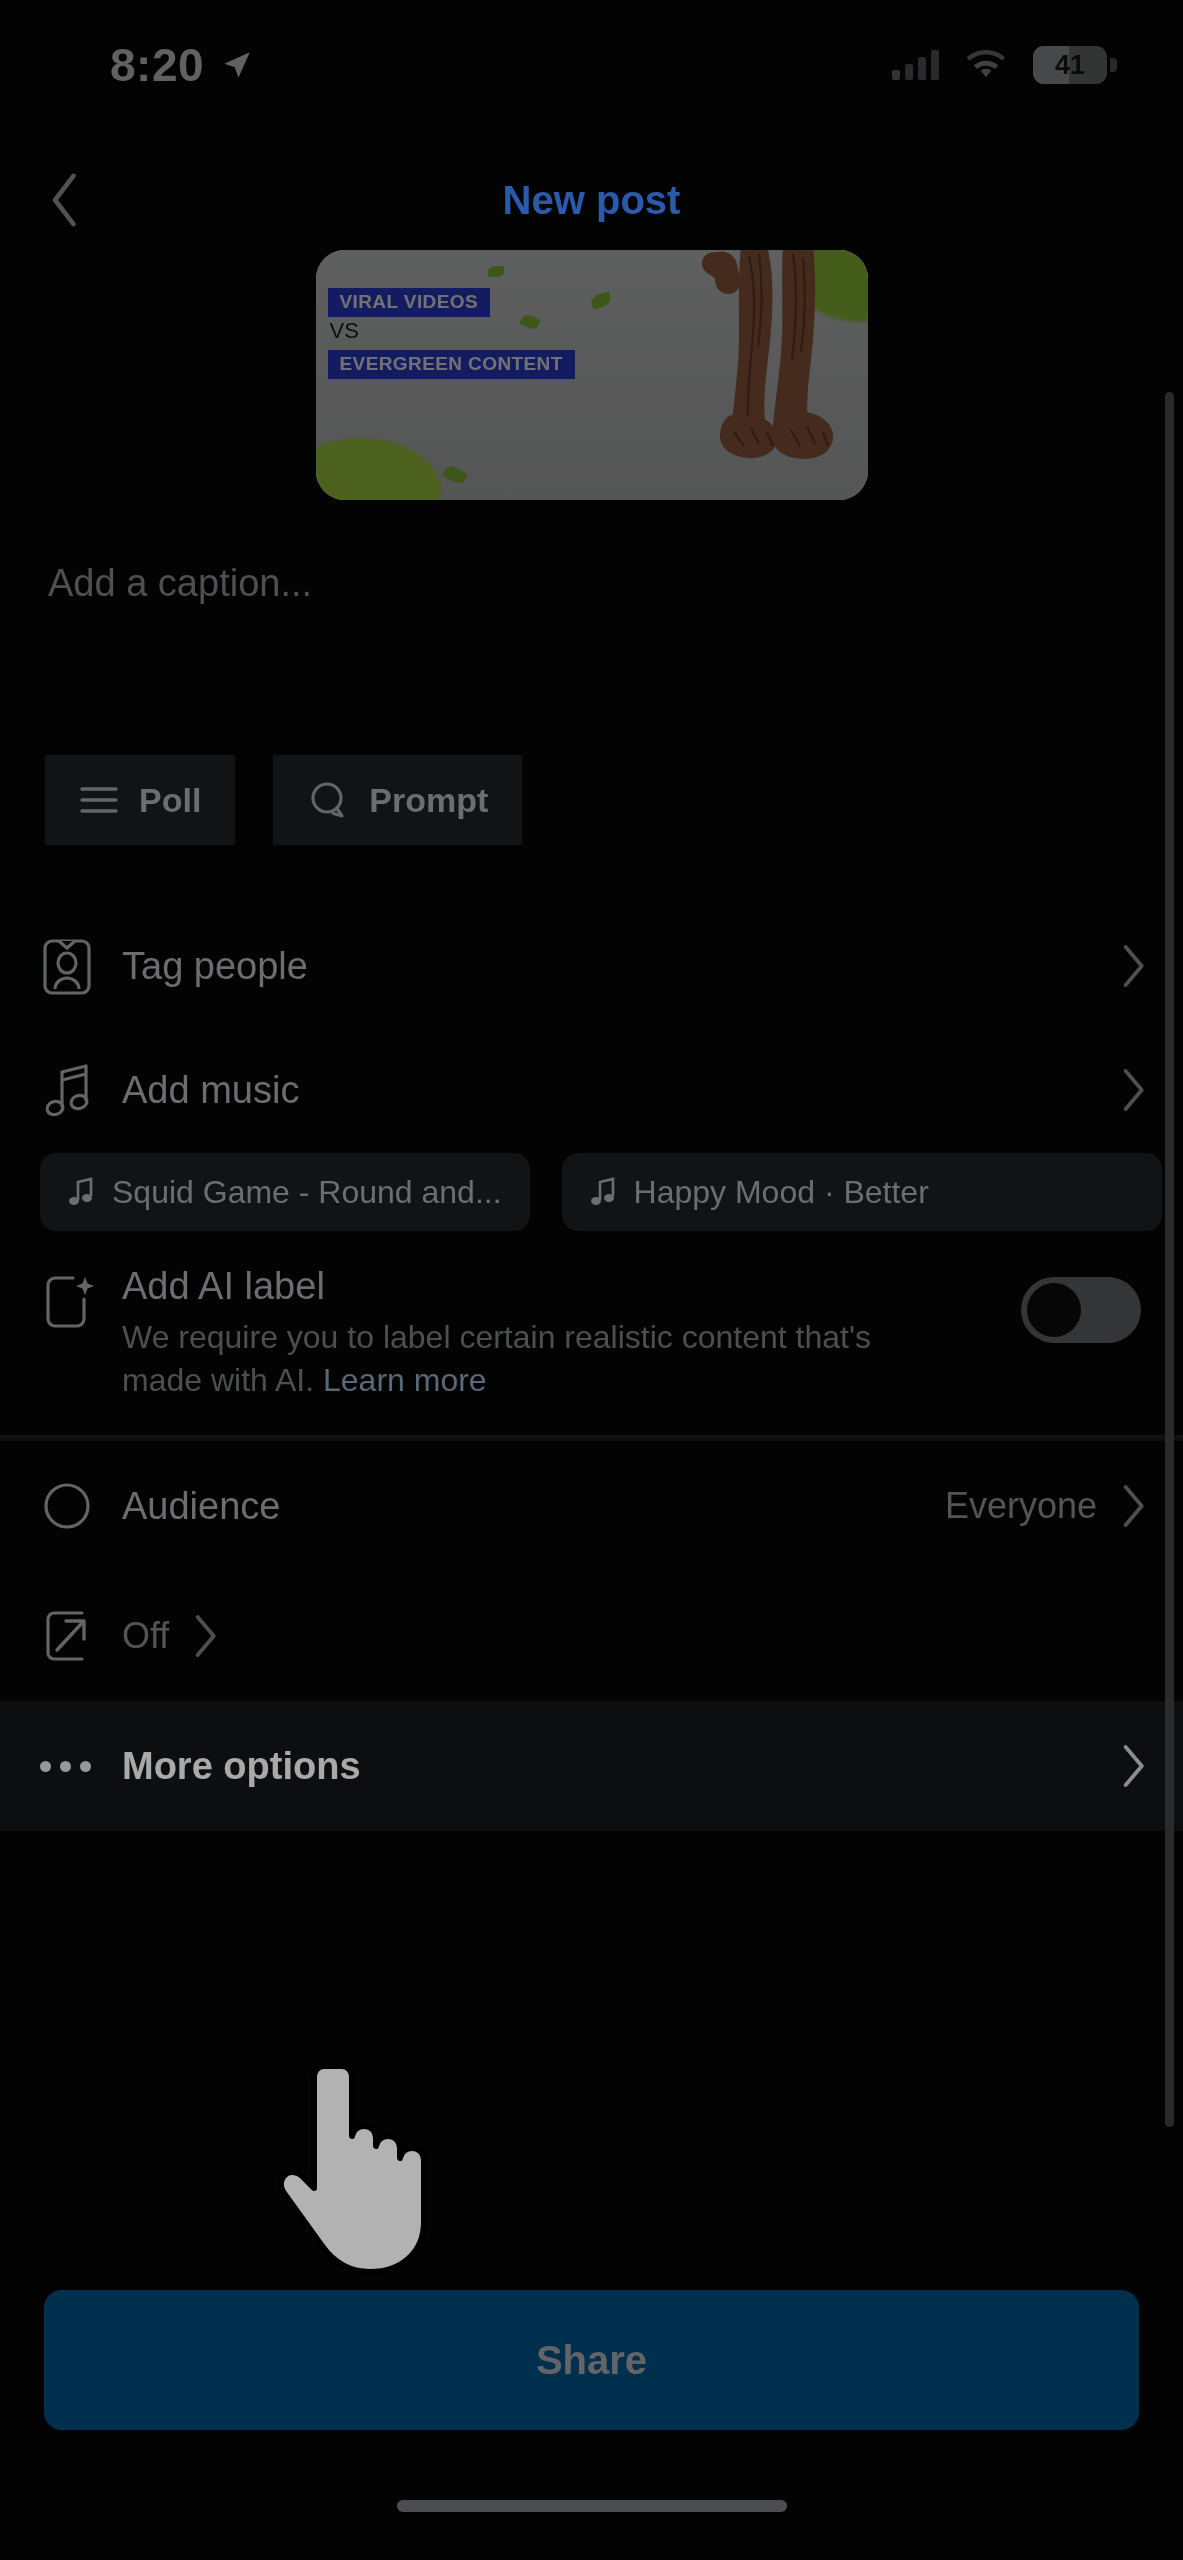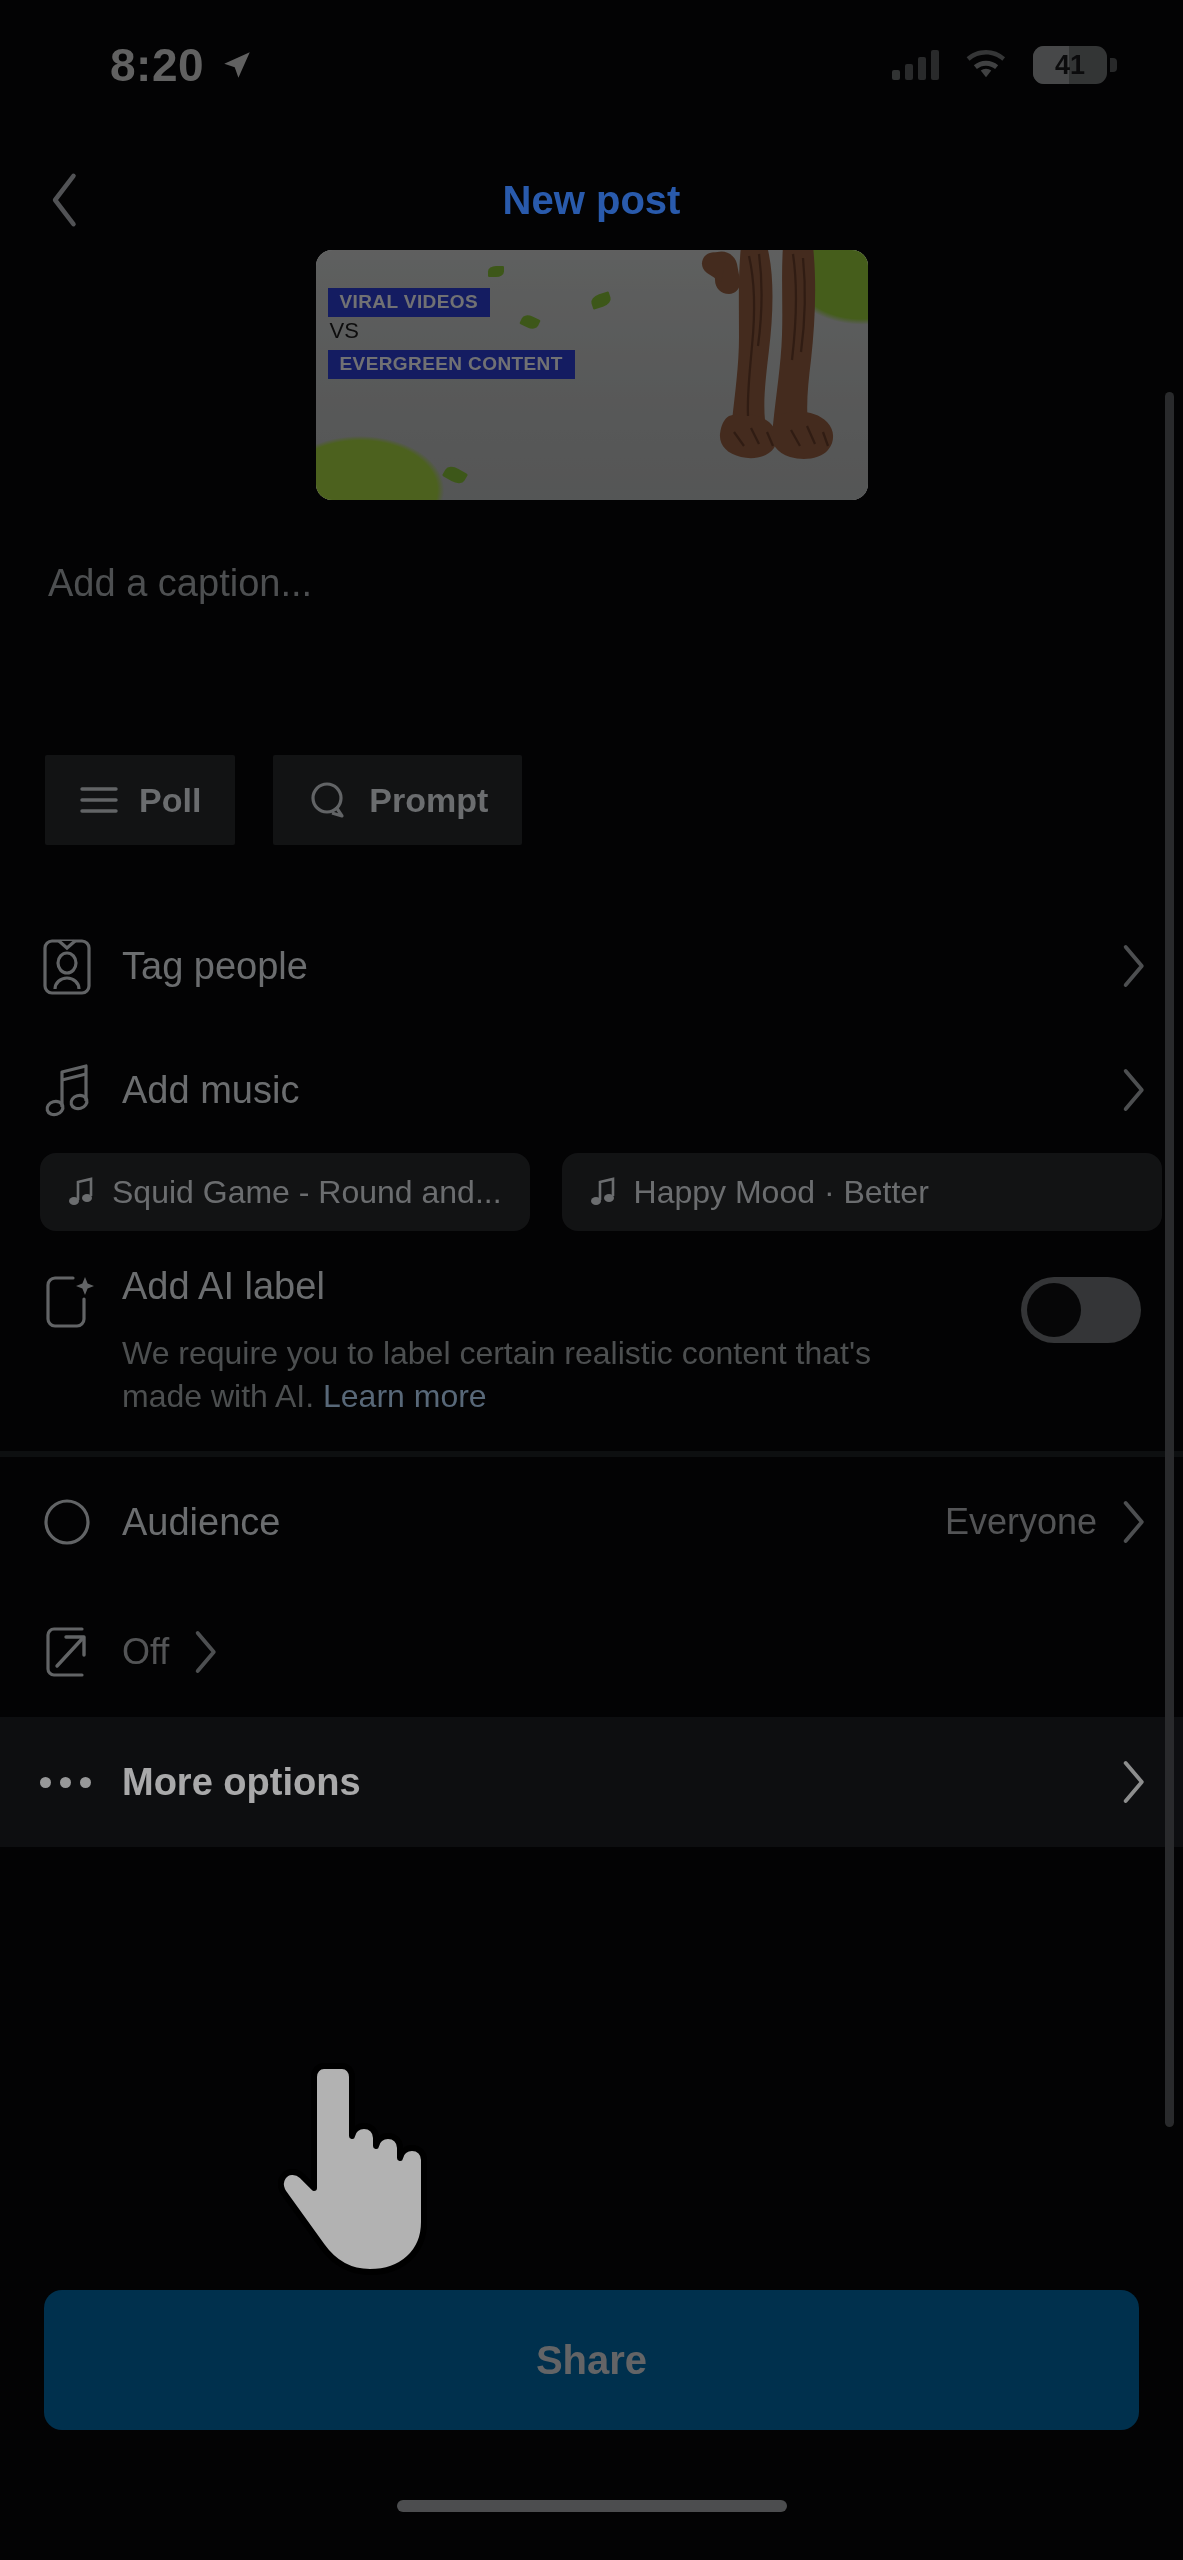--- a/index.html
+++ b/index.html
@@ -51,21 +51,21 @@
   }
   .nav-title{
     width:100%; text-align:center; font-size:40px; font-weight:700; color:#3b82f6;
   }
 
   
   .content{ position:absolute; top:250px; left:0; width:1183px; height:1760px; }
 
   .thumb-wrap{ display:flex; justify-content:center; padding-top:0px; }
   .thumb{
-    width:552px; height:250px; border-radius:16px; overflow:hidden;
+    width:552px; height:250px; border-radius:29px; overflow:hidden;
     position:relative; background:#b9bbbb;
   }
   .thumb .bg{ position:absolute; inset:0;
     background:
       radial-gradient(ellipse 140px 90px at 8% 96%, #9dc83f 0%, #9dc83f 55%, transparent 60%),
       radial-gradient(ellipse 120px 80px at 99% 10%, #8ec03a 0%, #8ec03a 55%, transparent 62%),
       linear-gradient(180deg,#c3c5c4 0%,#b5b7b7 60%,#aeb0b0 100%);
   }
   .leaf{ position:absolute; background:#7fb435; border-radius:50% 8% 50% 8%; }
   .groot{
@@ -111,21 +111,21 @@
     background:#1b1c1e; border-radius:16px; height:78px;
     display:flex; align-items:center; gap:18px; padding:0 28px;
     font-size:32px; color:#9a9da0; white-space:nowrap;
   }
   .mchip.clip{ overflow:hidden; }
 
   .ailabel{ display:flex; align-items:flex-start; padding:34px 36px 34px 40px; }
   .ailabel .ic{ width:82px; flex:0 0 82px; padding-top:6px;}
   .ailabel .txt{ flex:1 1 auto; }
   .ailabel .title{ font-size:38px; color:#9a9da0; }
-  .ailabel .desc{ font-size:32px; color:#6e7173; line-height:1.33; margin-top:24px; max-width:760px;}
+  .ailabel .desc{ font-size:32px; color:#6e7173; line-height:1.33; margin-top:8px; max-width:760px;}
   .learn{ color:#7e95ad; }
   .toggle{
     flex:0 0 auto; width:120px; height:66px; border-radius:33px;
     background:#4b4d4f; position:relative; margin-top:12px; margin-right:6px;
   }
   .toggle .knob{
     position:absolute; left:6px; top:6px; width:54px; height:54px; border-radius:50%;
     background:#090a0b;
   }
 

